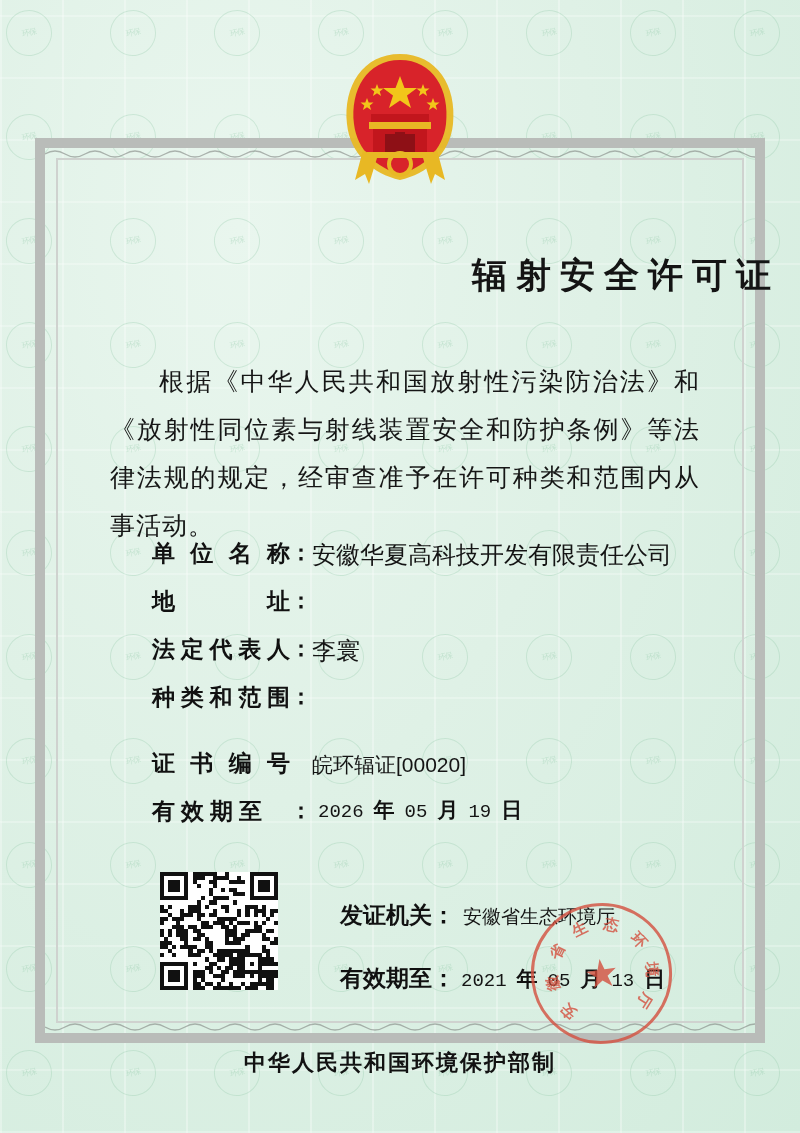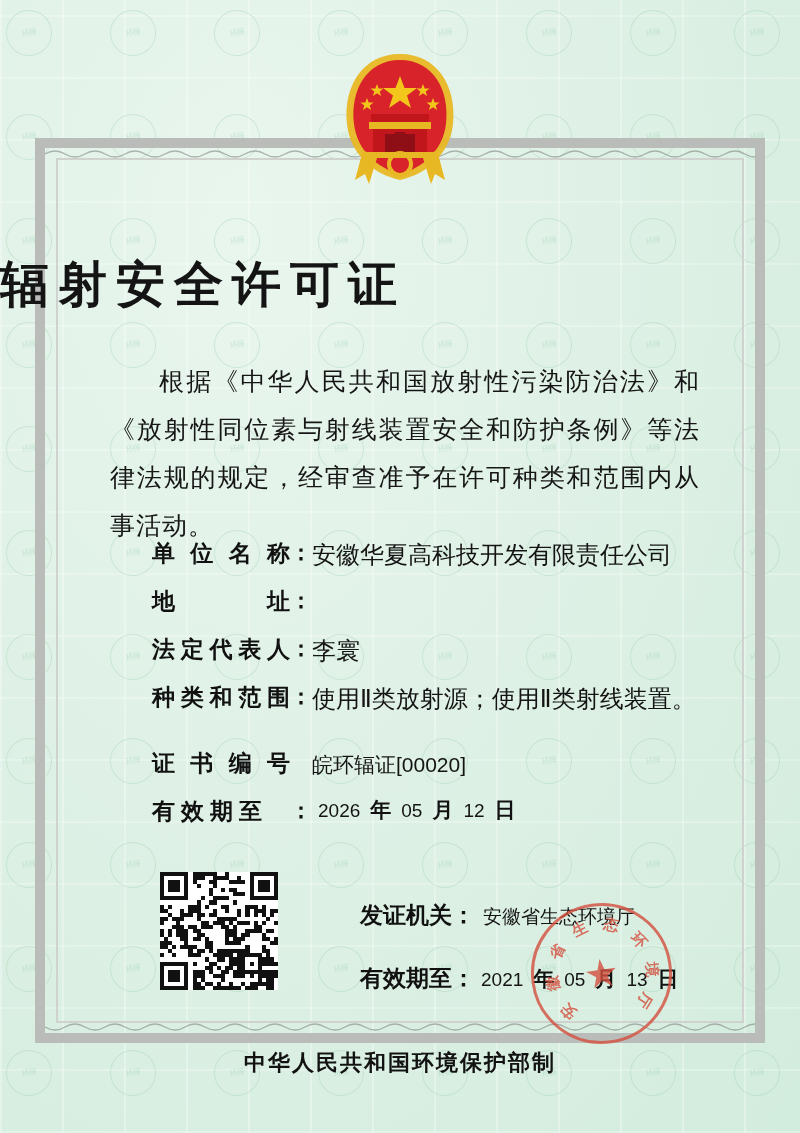--- a/index.html
+++ b/index.html
@@ -94,22 +94,22 @@
     height: 146px;
     z-index: 5;
   }
 
   
   .title {
     position: absolute;
     top: 252px;
     left: 0;
     width: 780px;
-    text-align: left;
-    font-size: 49px;
+    text-align: right;
+    font-size: 35px;
     letter-spacing: 9px;
     color: #141414;
     font-weight: 700;
     font-family: "Liberation Serif", "DejaVu Serif", serif;
   }
 
   
   .preamble {
     position: absolute;
     top: 358px;
@@ -165,21 +165,21 @@
     top: 748px;
     left: 152px;
     width: 560px;
   }
 
   
   .date-row { display: flex; align-items: baseline; }
   .date-num {
     font-size: 19px;
     color: #141414;
-    font-family: Liberation Sans, sans-serif;
+    font-family: Liberation Mono, monospace;
     padding: 0 6px;
   }
   .date-unit {
     font-size: 21px;
     font-weight: 700;
     color: #111;
     padding: 0 4px;
   }
 
   
@@ -187,21 +187,21 @@
     position: absolute;
     left: 160px;
     top: 872px;
     width: 118px;
     height: 118px;
   }
 
   
   .issue-block {
     position: absolute;
-    left: 360px;
+    left: 340px;
     top: 900px;
     width: 330px;
   }
   .issue-row {
     display: flex;
     align-items: baseline;
     margin-bottom: 32px;
   }
   .issue-label {
     font-size: 23px;
@@ -444,21 +444,20 @@
 
     <div class="field-row">
       <div class="field-label">
         <span>种</span>
         <span>类</span>
         <span>和</span>
         <span>范</span>
         <span>围</span>
       </div>
       <div class="field-colon">：</div>
-      <div class="field-value">使用Ⅱ类放射源；使用Ⅱ类射线装置。</div>
     </div>
   </div>
 
   <div class="fields-2">
 
     <div class="field-row">
       <div class="field-label">
         <span>证</span>
         <span>书</span>
         <span>编</span>
@@ -471,21 +470,21 @@
     <div class="field-row" style="margin-top:14px;">
       <div class="field-label" style="width:138px;">
         <span style="letter-spacing:6px;text-align:center;">有效期至</span>
       </div>
       <div class="field-colon">：</div>
       <div class="date-row">
         <span class="date-num">2026</span>
         <span class="date-unit">年</span>
         <span class="date-num">05</span>
         <span class="date-unit">月</span>
-        <span class="date-num">12</span>
+        <span class="date-num">19</span>
         <span class="date-unit">日</span>
       </div>
     </div>
   </div>
 
   <svg class="qr" viewBox="0 0 29 29" shape-rendering="crispEdges">
     <rect width="29" height="29" fill="#ffffff"></rect>
     <g fill="#111111" id="qr-cells">
         <rect x="0" y="0" width="1" height="1"></rect>
         <rect x="1" y="0" width="1" height="1"></rect>

